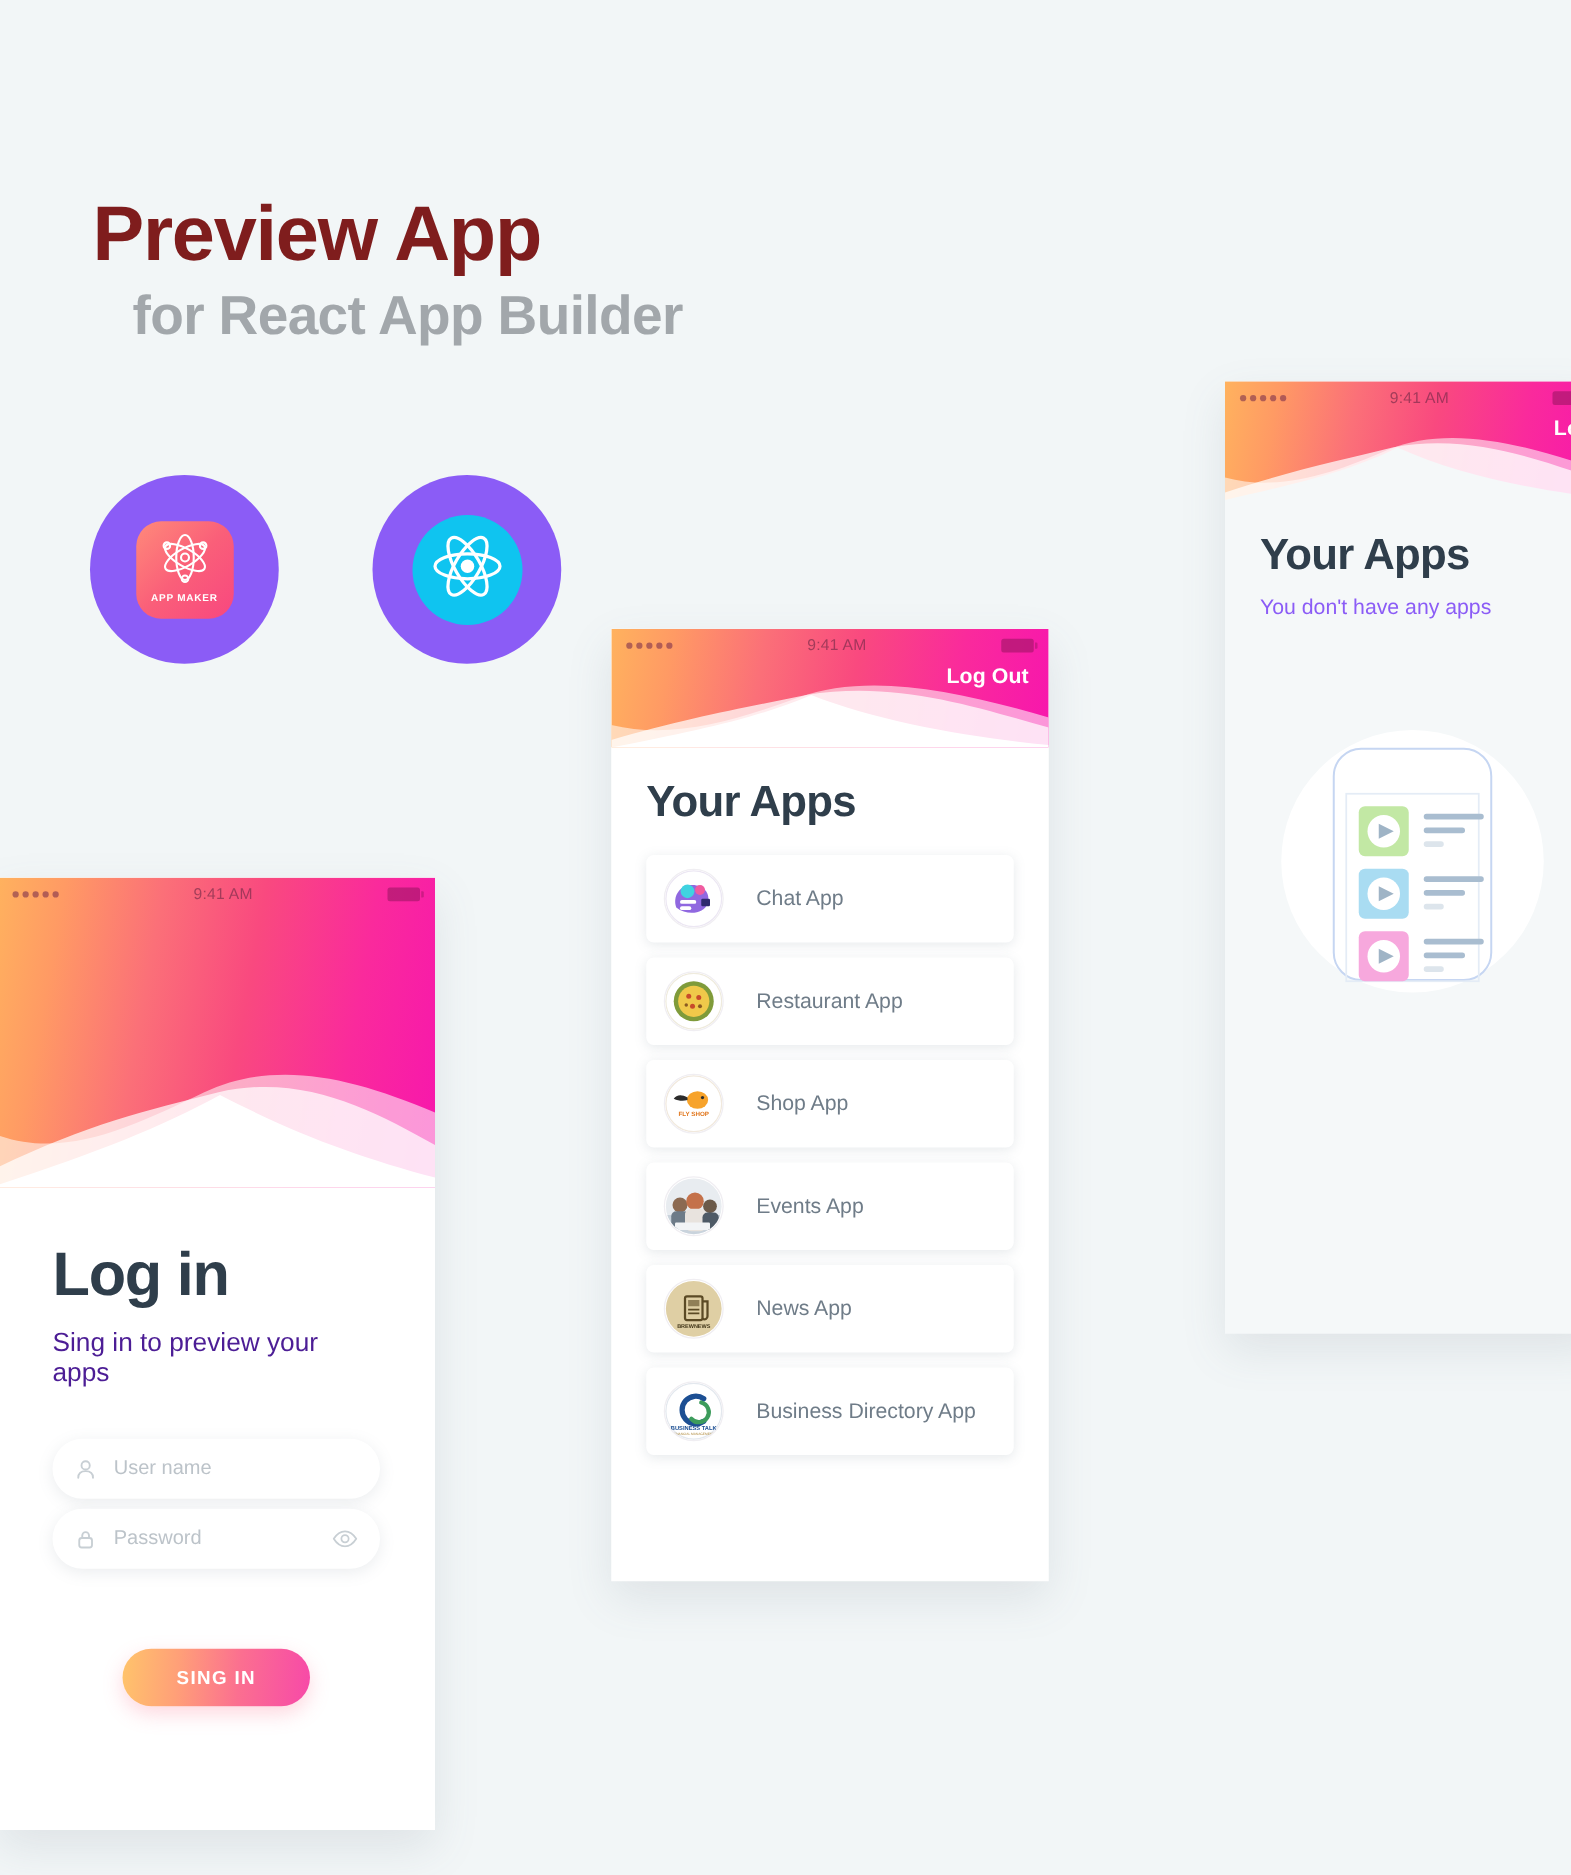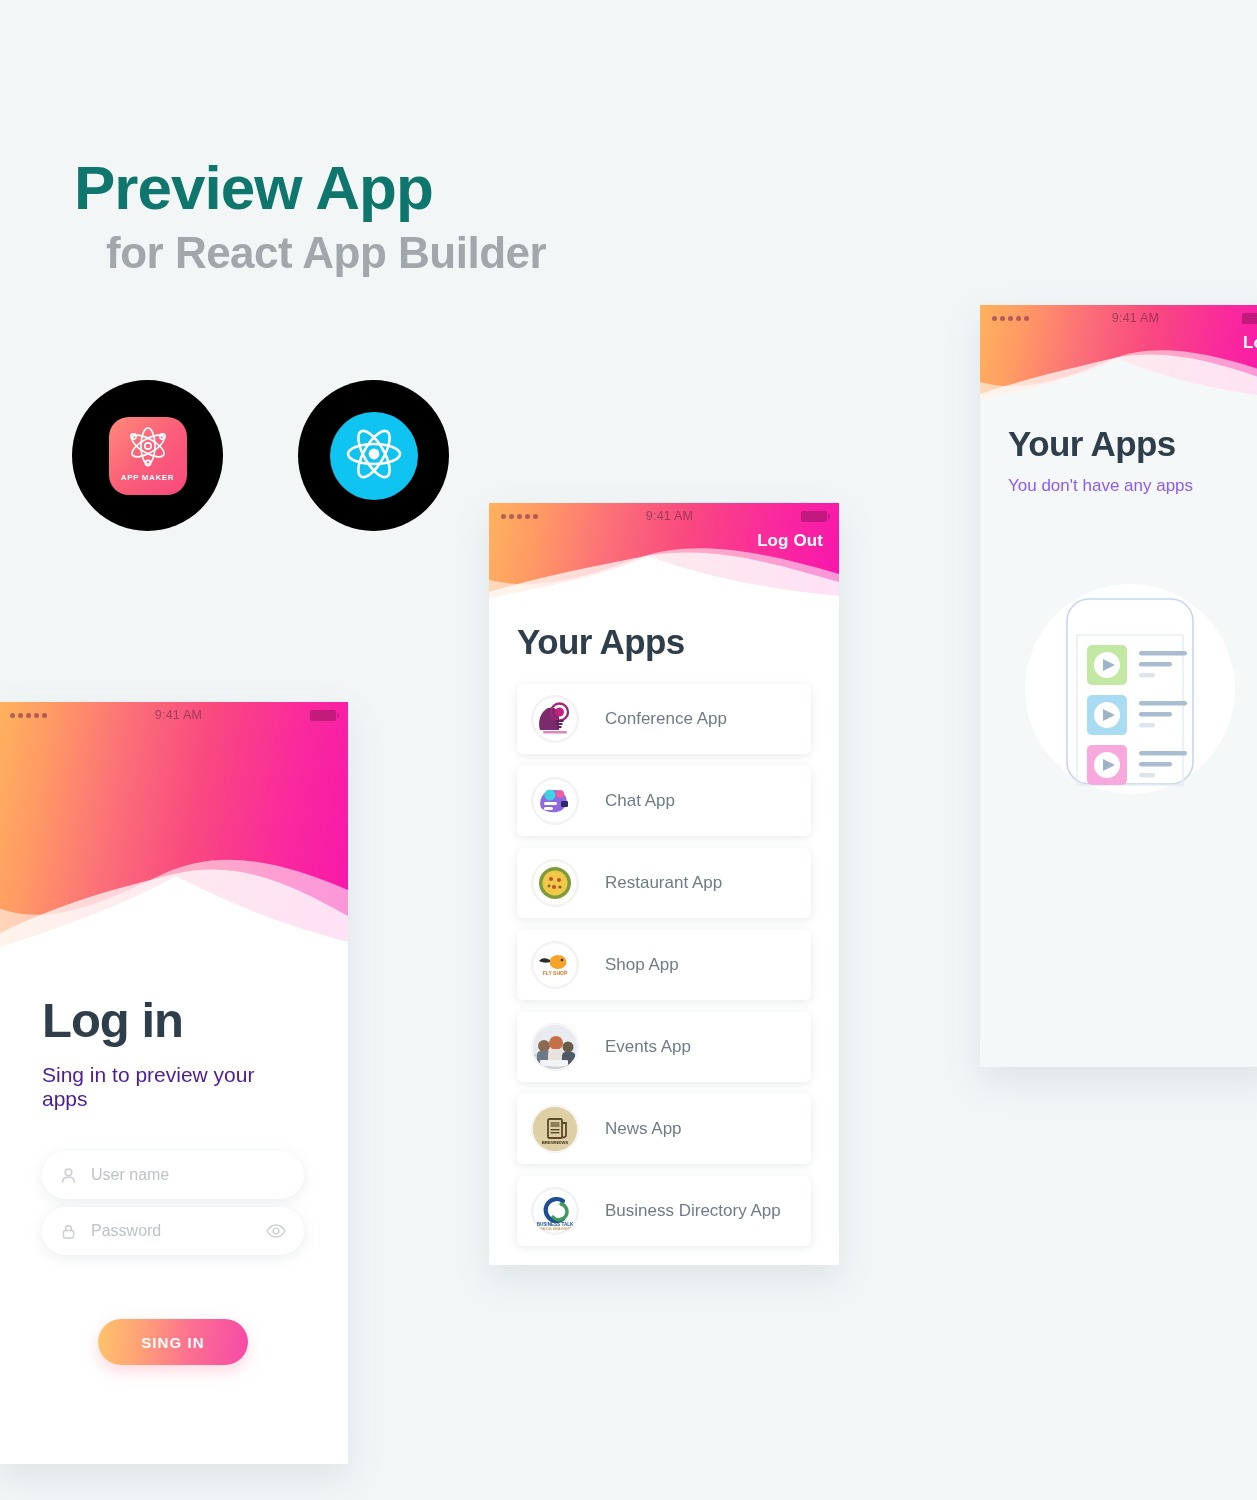--- a/index.html
+++ b/index.html
@@ -7,32 +7,32 @@
     width: 1257px; height: 1500px;
     background: #f2f6f7;
     font-family: "Liberation Sans", sans-serif;
     overflow: hidden;
   }
   .stage { position: relative; width: 1257px; height: 1500px; }
 
   
   .headline { position: absolute; left: 74px; top: 155px; }
   .headline h1 {
-    font-size: 62px; font-weight: bold; color: #0f766e;
+    font-size: 62px; font-weight: bold; color: #7f1d1d;
     letter-spacing: -1px; line-height: 1.08;
   }
   .headline h2 {
     font-size: 44px; font-weight: bold; color: #a2a7ab;
     letter-spacing: -0.5px; line-height: 1.15; margin-top: 6px; margin-left: 32px;
   }
 
   
   .logo-badge {
     position: absolute; width: 151px; height: 151px; border-radius: 50%;
-    background: #000000; display: flex; align-items: center; justify-content: center;
+    background: #8b5cf6; display: flex; align-items: center; justify-content: center;
   }
   #logo-appmaker { left: 72px; top: 380px; }
   #logo-react    { left: 298px; top: 380px; }
 
   .appmaker-tile {
     width: 78px; height: 78px; border-radius: 20px;
     background: linear-gradient(135deg, #ff8a7a 0%, #fa5f79 50%, #f8477f 100%);
     display: flex; flex-direction: column; align-items: center; justify-content: center;
     position: relative;
   }
@@ -264,35 +264,20 @@
           </span>
         <span class="sb-time">9:41 AM</span>
         <span class="sb-batt"></span>
       </div>
       <div class="logout-btn">Log Out</div>
     </div>
 
     <div class="apps-body">
       <div class="apps-title">Your Apps</div>
       <div class="app-list" id="app-list">
-          <div class="app-row">
-            <div class="app-icon">
-              <svg width="46" height="46" viewBox="0 0 46 46">
-                <circle cx="23" cy="23" r="22.3" fill="#fff" stroke="#efe6f0"></circle>
-                <path d="M8,34 C6,28 7,19 13,14 C19,9 26,12 27,19 L27,34 Z" fill="#7b2a6b"></path>
-                <circle cx="27.5" cy="16" r="8.5" fill="none" stroke="#a3247c" stroke-width="2.4"></circle>
-                <circle cx="27.5" cy="16" r="4.5" fill="#c7217f"></circle>
-                <rect x="23.5" y="24" width="8" height="2" fill="#5d2057"></rect>
-                <rect x="24.5" y="27" width="6" height="2" fill="#5d2057"></rect>
-                <rect x="25.5" y="30" width="4" height="2" fill="#5d2057"></rect>
-                <rect x="11" y="35" width="24" height="2.4" rx="1" fill="#c7217f" opacity="0.55"></rect>
-              </svg>
-            </div>
-            <div class="app-name">Conference App</div>
-          </div>
           <div class="app-row">
             <div class="app-icon">
               <svg width="46" height="46" viewBox="0 0 46 46">
                 <circle cx="23" cy="23" r="22.3" fill="#fff" stroke="#ece7f3"></circle>
                 <path d="M9,30 C6,22 11,13 20,12 C30,11 37,18 34,27 C31,35 18,37 9,30 Z" fill="#7c4ddb" opacity="0.85"></path>
                 <circle cx="18" cy="17" r="5.5" fill="#3fd2e0"></circle>
                 <circle cx="28" cy="16" r="4" fill="#f05ca0"></circle>
                 <rect x="12" y="24" width="13" height="3" rx="1.5" fill="#ffffff"></rect>
                 <rect x="12" y="29" width="9" height="3" rx="1.5" fill="#ffffff"></rect>
                 <rect x="29" y="23" width="7" height="6" rx="1" fill="#2f2a6e"></rect>

